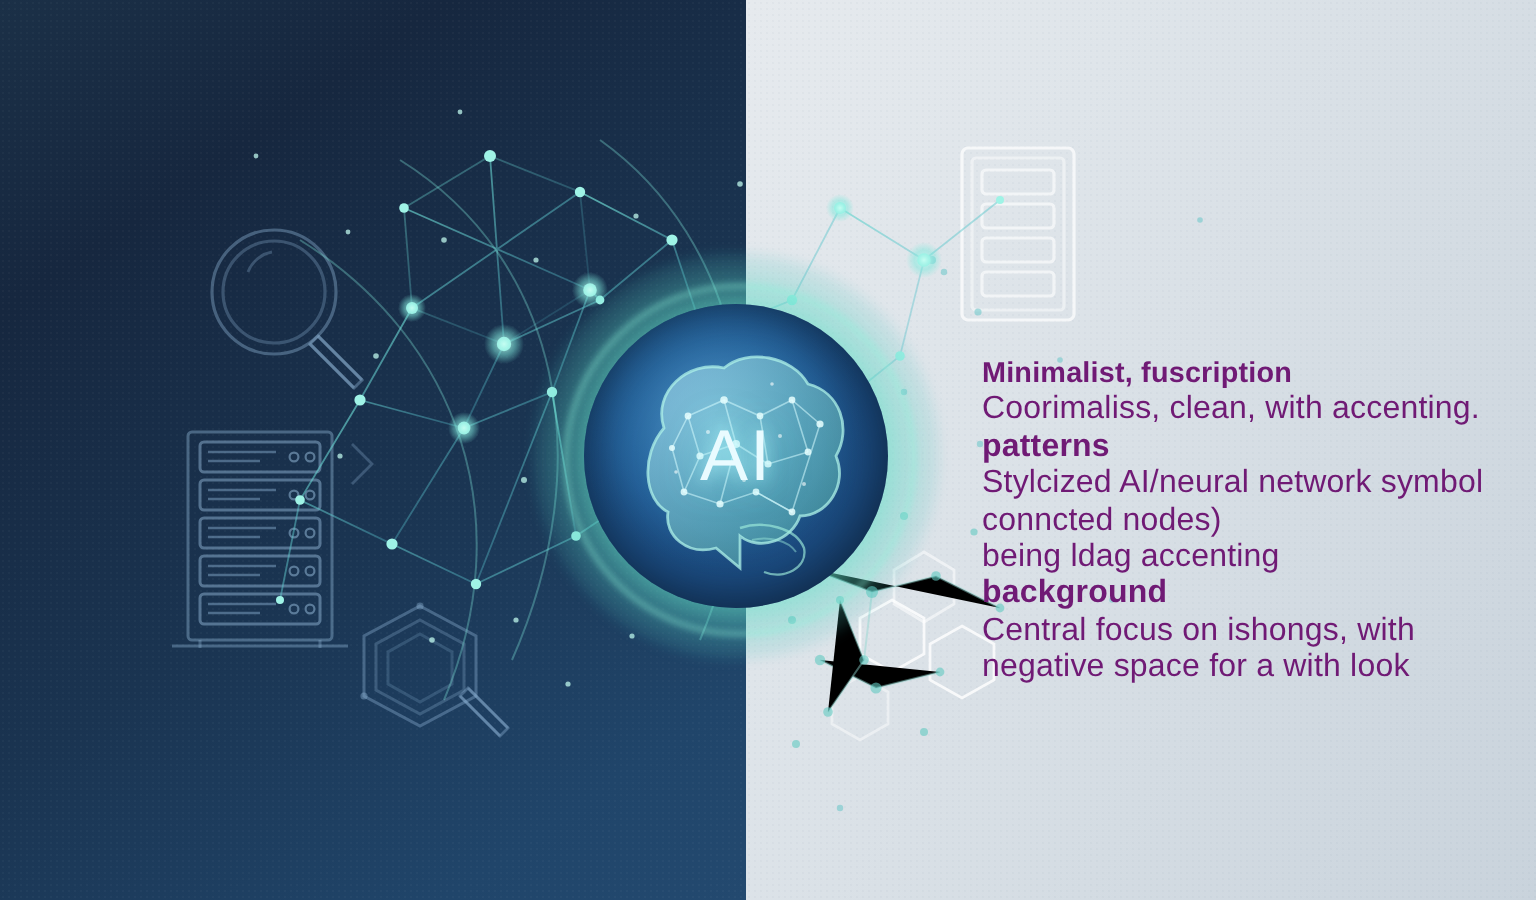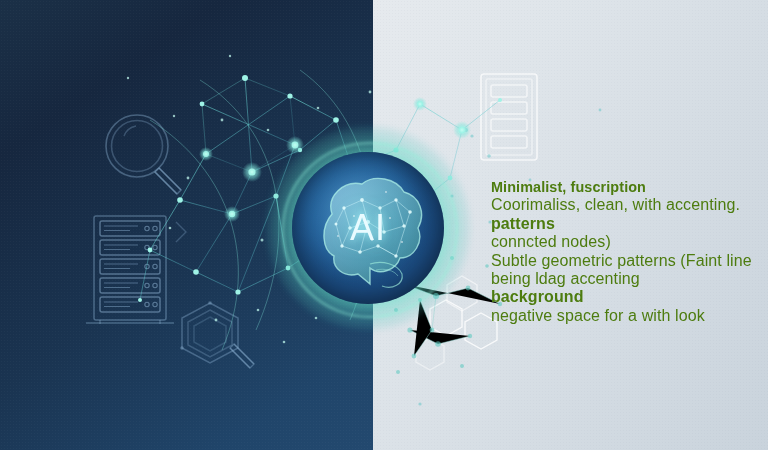--- a/index.html
+++ b/index.html
@@ -49,21 +49,21 @@
   }
   .ai-text{
     position:absolute;left:0;top:0;width:152px;height:152px;
     display:flex;align-items:center;justify-content:center;
     font-family:"Liberation Sans",sans-serif;font-size:36px;font-weight:300;
     letter-spacing:1px;color:#e9fbff;
     text-shadow:0 0 9px rgba(180,250,255,.85),0 0 20px rgba(120,220,230,.55);
   }
 
   
-  .textblock{position:absolute;left:491px;top:178px;width:215px;color:#4d7c0f;}
+  .textblock{position:absolute;left:491px;top:178px;width:215px;color:#701a75;}
   .tline{font-size:16px;line-height:18.4px;white-space:nowrap;letter-spacing:.1px;}
   .tline.bold{font-weight:700;}
   .tline.head{font-size:14.4px;font-weight:700;}
 </style>
 </head>
 <body>
 
 <div id="stage">
 
   <div class="bg-dark"></div>
@@ -337,20 +337,21 @@
         </g>
       </svg>
     </div>
     <div class="ai-text">AI</div>
   </div>
 
   <div class="textblock">
     <div class="tline head">Minimalist, fuscription</div>
     <div class="tline">Coorimaliss, clean, with accenting.</div>
     <div class="tline bold">patterns</div>
+    <div class="tline">Stylcized AI/neural network symbol</div>
     <div class="tline">conncted nodes)</div>
-    <div class="tline">Subtle geometric patterns (Faint line</div>
     <div class="tline">being ldag accenting</div>
     <div class="tline bold">background</div>
+    <div class="tline">Central focus on ishongs, with</div>
     <div class="tline">negative space for a with look</div>
   </div>
 
 </div>
 
 </body></html>

